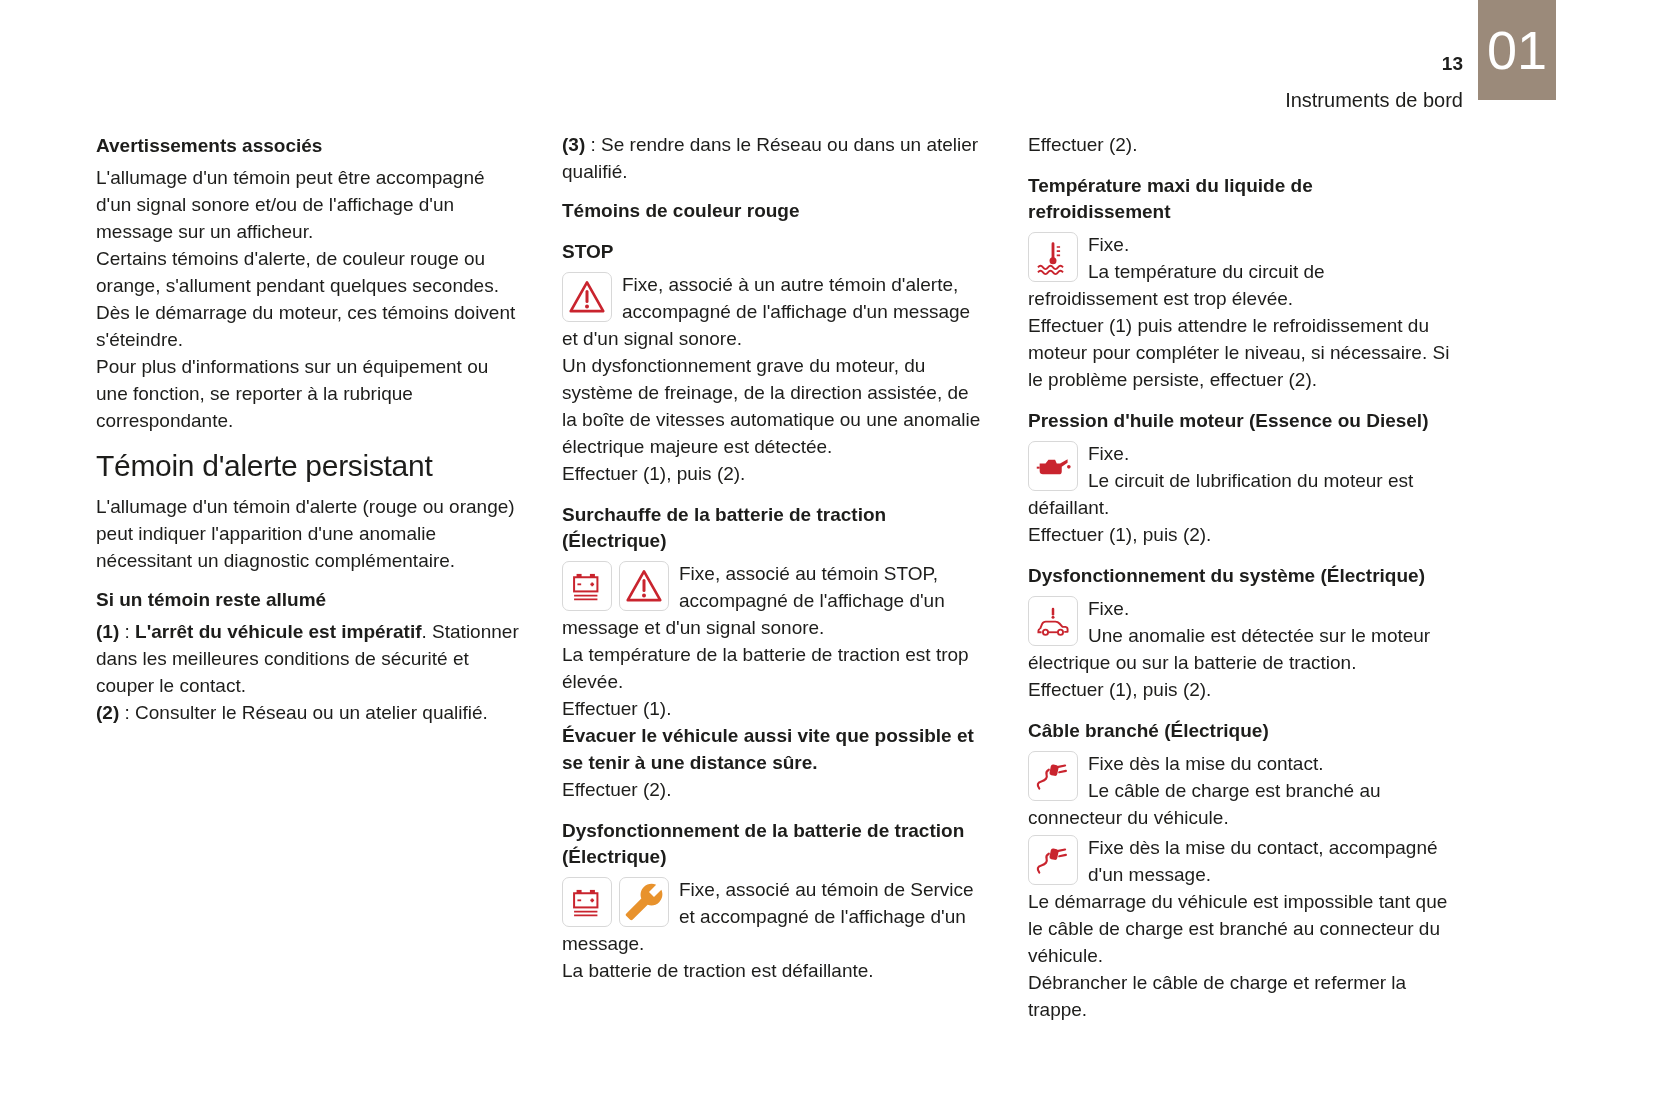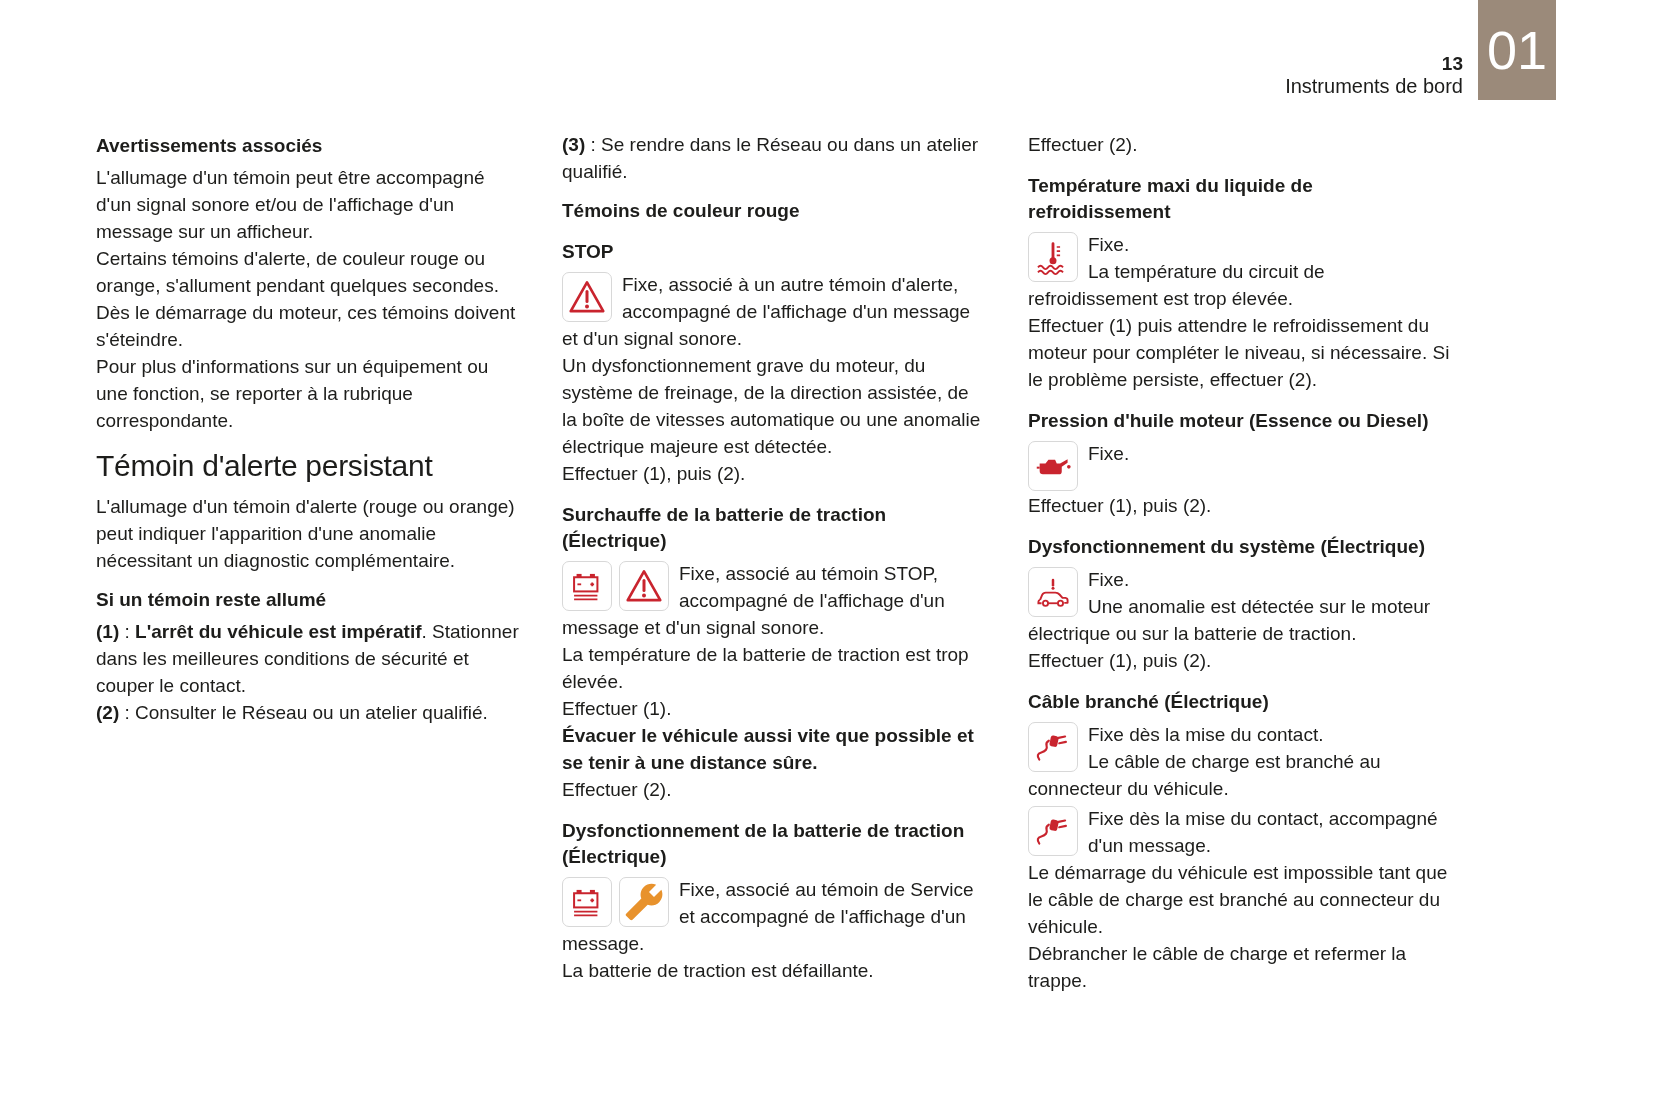--- a/index.html
+++ b/index.html
@@ -12,21 +12,21 @@
     overflow:hidden;
   }
   .chapter-tab {
     position:absolute; top:0; right:97px;
     width:78px; height:100px;
     background:#9b8a7a;
     display:flex; align-items:center; justify-content:center;
   }
   .chapter-num { color:#ffffff; font-size:54px; font-weight:300; line-height:1; }
   .pageno { position:absolute; top:53px; right:190px; font-size:19px; font-weight:700; }
-  .section-title { position:absolute; top:75px; right:190px; font-size:20px; }
+  .section-title { position:absolute; top:89px; right:190px; font-size:20px; }
   .columns { position:absolute; top:131px; left:96px; display:flex; gap:40px; }
   .col { width:426px; font-size:19px; line-height:27px; }
   .col p { margin:0; }
   h4 { font-size:19px; line-height:26px; font-weight:700; margin:13px 0 5px; }
   .col > h4:first-child { margin-top:2px; }
   h2 { font-size:30px; line-height:36px; font-weight:400; letter-spacing:-0.3px; margin:14px 0 9px; }
   .entry-h { margin:15px 0 6px; }
   .entry-body::after { content:""; display:block; clear:both; }
   .entry-body + .entry-body { margin-top:3px; }
   .icon-group { float:left; display:flex; gap:7px; margin:1px 10px 1px 0; }
@@ -201,20 +201,21 @@
         <h4 class="entry-h">Pression d'huile moteur (Essence ou Diesel)</h4>
         <div class="entry-body">
           <span class="icon-group">
             <span class="iconbox">
                 <svg viewBox="0 0 48 48">
                   <use href="#i-oil-pressure"></use>
                 </svg>
               </span>
           </span>
           <p>Fixe.</p>
+          <p>Le circuit de lubrification du moteur est défaillant.</p>
         </div>
         <p>Effectuer (1), puis (2).</p>
       </div>
 
       <div class="entry">
         <h4 class="entry-h">Dysfonctionnement du système (Électrique)</h4>
         <div class="entry-body">
           <span class="icon-group">
             <span class="iconbox">
                 <svg viewBox="0 0 48 48">

